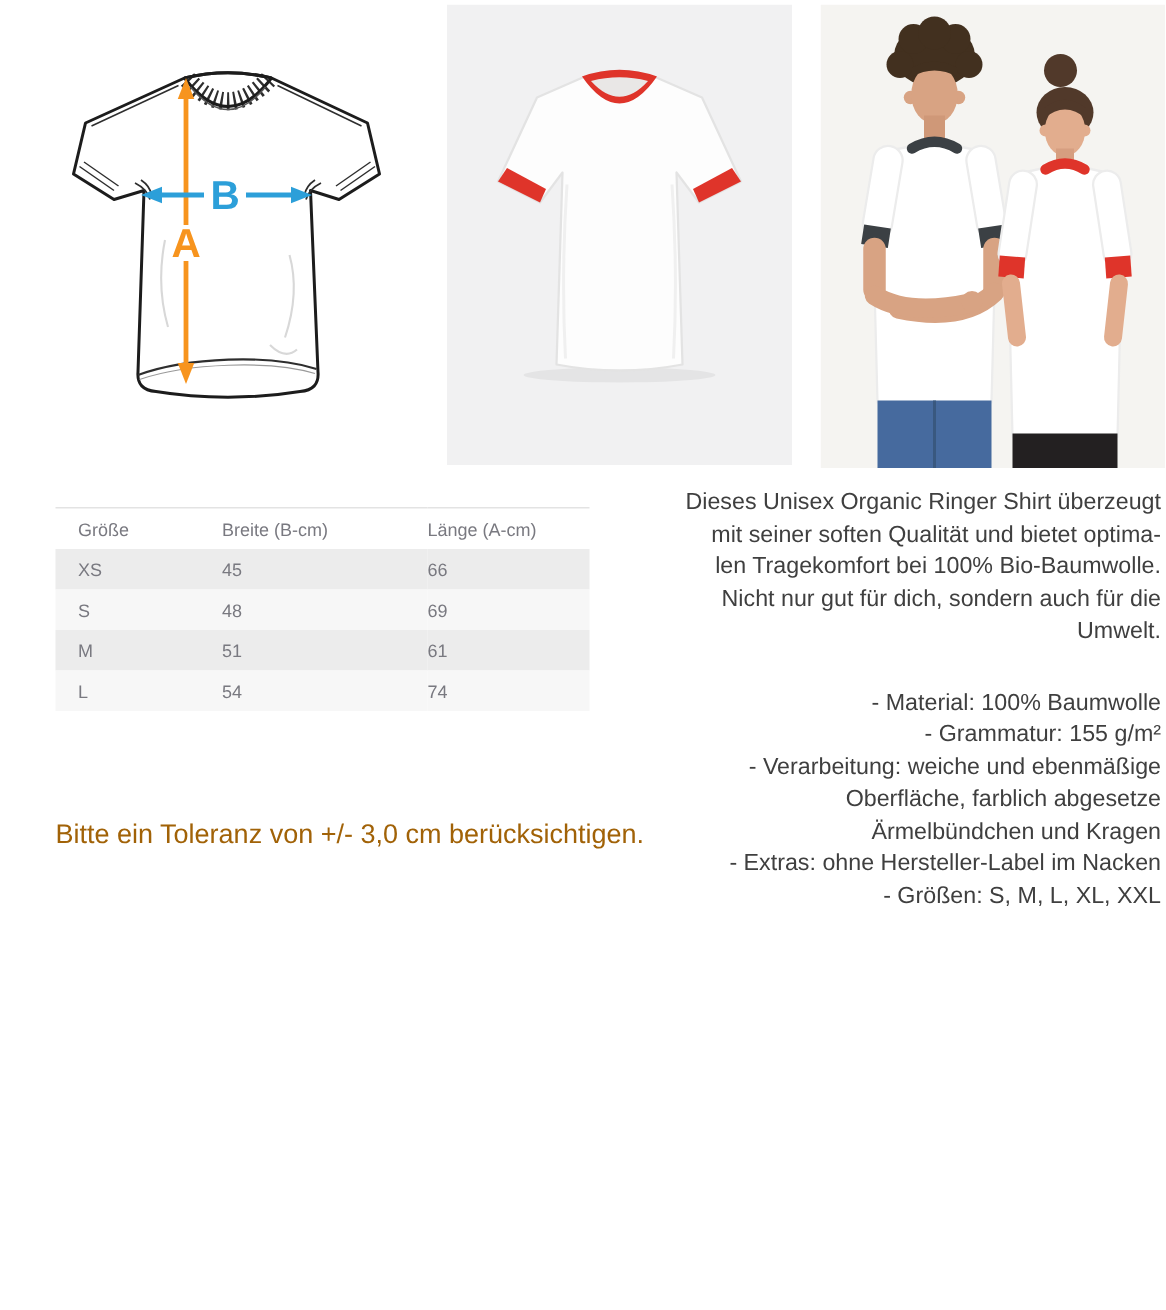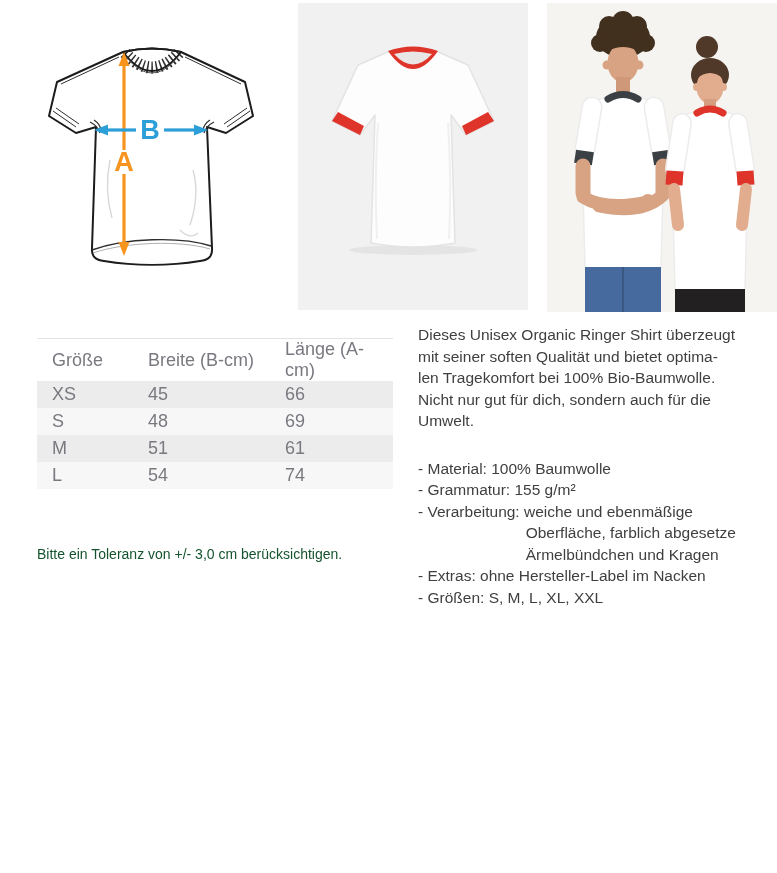--- a/index.html
+++ b/index.html
@@ -3,28 +3,28 @@
 <meta charset="utf-8">
 <style>
   html,body{margin:0;padding:0;background:#ffffff;}
   .page{position:relative;width:777px;height:873px;background:#ffffff;overflow:hidden;
         font-family:"Liberation Sans","DejaVu Sans",sans-serif;}
   .fig{position:absolute;}
   #fig-diagram{left:30px;top:40px;width:250px;height:250px;}
   #fig-flat{left:298px;top:3px;width:230px;height:307px;}
   #fig-models{left:547px;top:3px;width:230px;height:309px;}
   .size-table{position:absolute;left:37px;top:338px;width:356px;border-collapse:collapse;
-              font-size:18px;color:#797980;border-top:1px solid #e3e3e3;table-layout:fixed;}
+              font-size:12px;color:#797980;border-top:1px solid #e3e3e3;table-layout:fixed;}
   .size-table th,.size-table td{height:27px;padding:0;text-align:left;font-weight:400;vertical-align:middle;}
   .size-table th:first-child,.size-table td:first-child{padding-left:15px;}
   .col-size{width:111px;} .col-b{width:137px;} .col-a{width:108px;}
   .size-table tbody tr:nth-child(odd){background:#ececec;}
   .size-table tbody tr:nth-child(even){background:#f7f7f7;}
-  .tolerance{position:absolute;left:37px;top:546px;font-size:14px;color:#14532d;}
-  .desc{position:absolute;left:418px;top:324px;width:356px;font-size:15.5px;line-height:21.5px;color:#3f3f3f;}
+  .tolerance{position:absolute;left:37px;top:546px;font-size:18px;color:#a16207;}
+  .desc{position:absolute;left:418px;top:324px;width:356px;font-size:15.5px;line-height:21.5px;color:#3f3f3f;text-align:right;}
   .desc p{margin:0 0 26px 0;white-space:pre;}
   svg{display:block;}
   text.dim-label{font-weight:700;font-size:27px;font-family:"Liberation Sans","DejaVu Sans",sans-serif;}
 </style>
 </head>
 <body>
 
 <div class="page">
 
   <div class="fig" id="fig-diagram">

